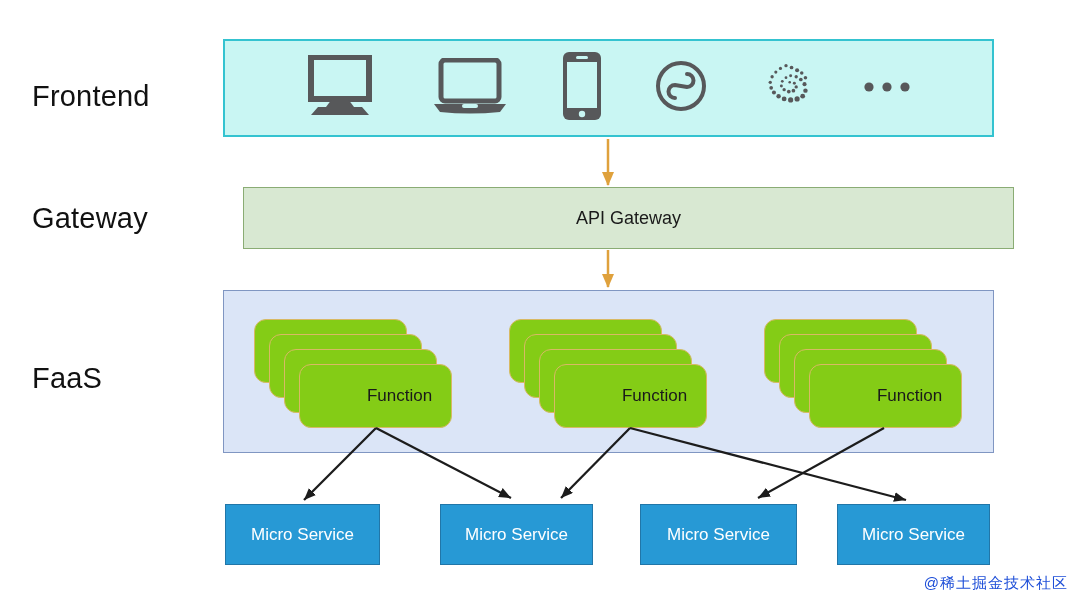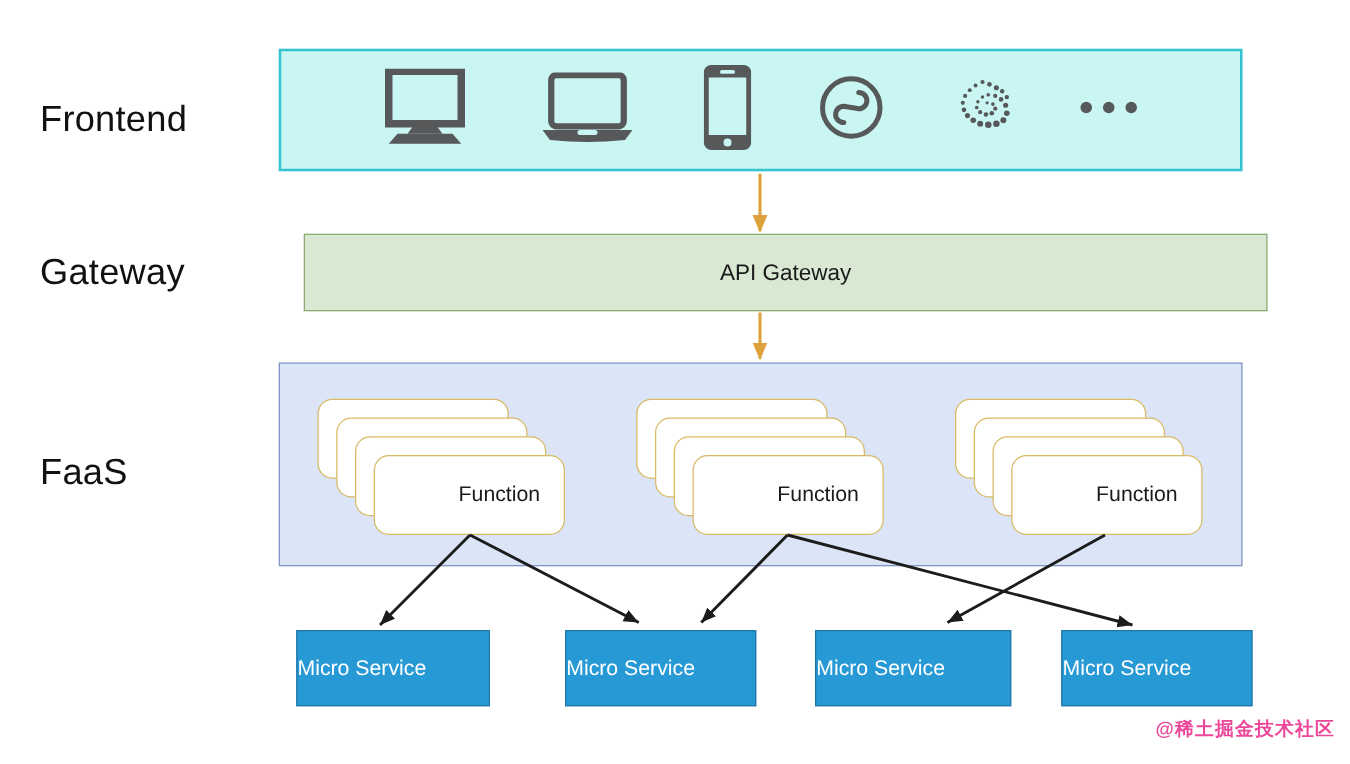--- a/index.html
+++ b/index.html
@@ -46,59 +46,58 @@
     background: #dbe5f7;
     border: 1px solid #8096c2;
   }
   .stack { position: absolute; width: 200px; height: 112px; top: 28px; }
   #stack-1 { left: 30px; }
   #stack-2 { left: 285px; }
   #stack-3 { left: 540px; }
   .func-card {
     position: absolute;
     width: 153px; height: 64px;
-    background: #ffffff;
+    background: #84cc16;
     border: 1.5px solid #d8b964;
     border-radius: 12px;
     padding-left: 48px;
   }
   .func-card.c1 { left: 0;    top: 0; }
   .func-card.c2 { left: 15px; top: 15px; }
   .func-card.c3 { left: 30px; top: 30px; }
   .func-card.c4 {
     left: 45px; top: 45px;
     display: flex; align-items: center; justify-content: center;
     font-size: 17px; color: #1a1a1a;
   }
   .ms-box {
     position: absolute;
     top: 504px; height: 61px;
     background: #2799d5;
     border: 1px solid #2176a8;
-    display: flex; align-items: center; justify-content: flex-start;
-    font-size: 17px; color: #ffffff; margin-left: 12px;
+    display: flex; align-items: center; justify-content: center;
+    font-size: 17px; color: #ffffff;
   }
   #ms-1 { left: 225px; width: 155px; }
   #ms-2 { left: 440px; width: 153px; }
   #ms-3 { left: 640px; width: 157px; }
   #ms-4 { left: 837px; width: 153px; }
 
   #arrow-layer {
     position: absolute; left: 0; top: 0;
     width: 1080px; height: 611px;
     pointer-events: none;
   }
   .icon { flex: 0 0 auto; }
   .watermark {
     position: absolute;
     right: 12px; top: 574px;
     font-size: 15px;
-    color: #ec4899;
+    color: #1d4ed8;
     letter-spacing: 1px;
-    font-weight: bold;
   }
 </style>
 </head>
 <body>
 
 <div id="canvas">
 
   <div class="layer-label" id="label-frontend">Frontend</div>
   <div class="layer-label" id="label-faas">FaaS</div>
   <div class="layer-label" id="label-gateway">Gateway</div>

